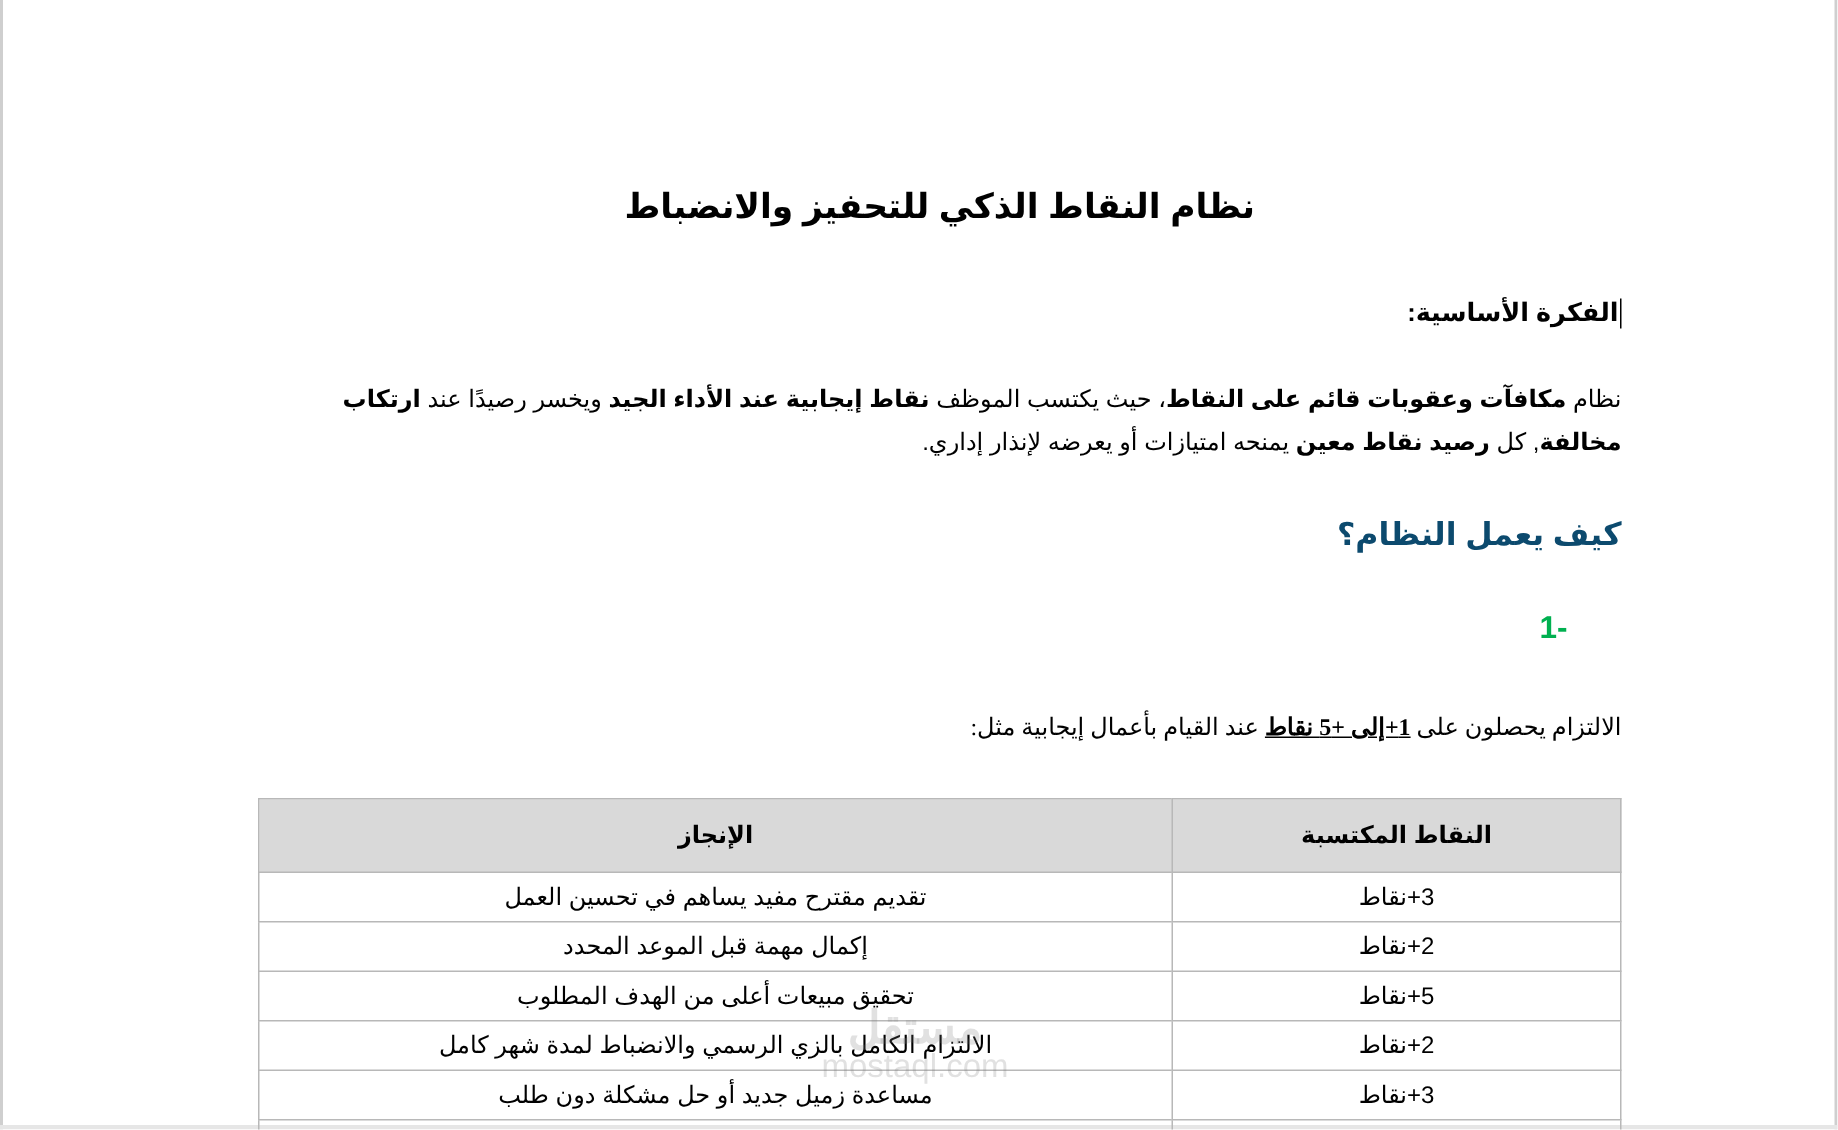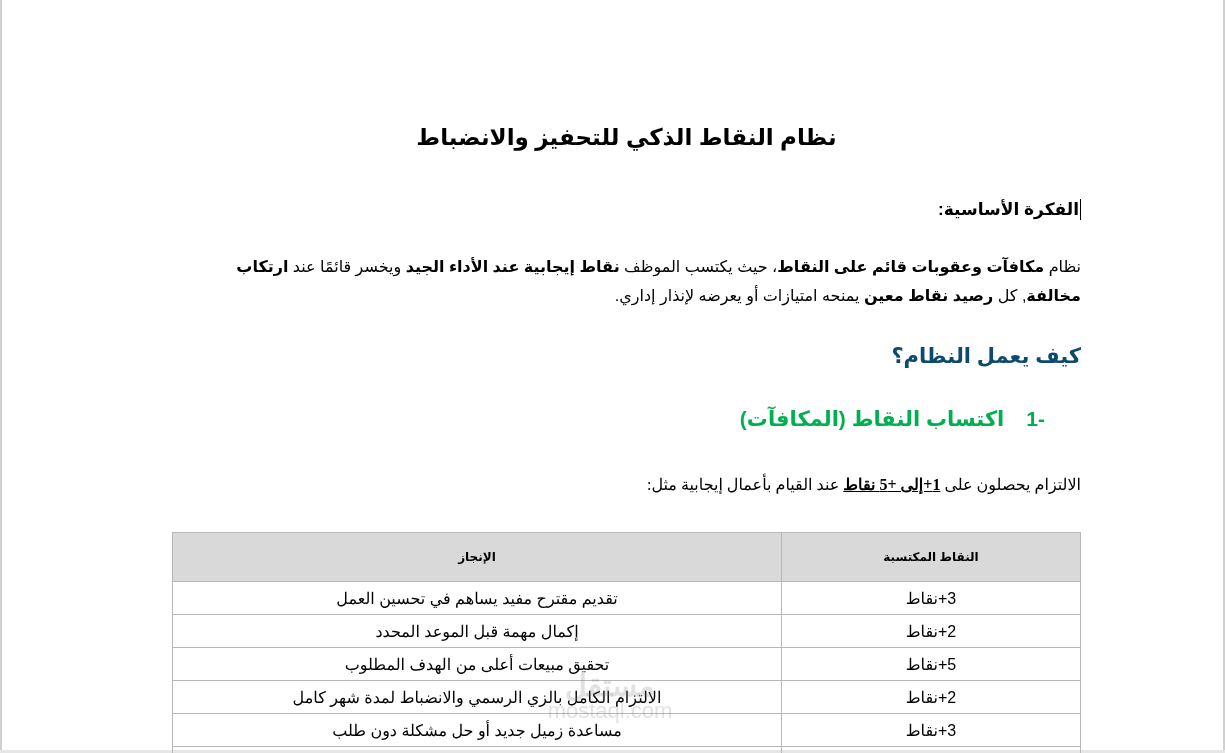--- a/index.html
+++ b/index.html
@@ -105,21 +105,21 @@
     }
     table.points th, table.points td {
       border: 1px solid #b8b8b8;
       text-align: center;
       padding: 0;
     }
     table.points th {
       background: #d9d9d9;
       height: 48px;
       font-weight: bold;
-      font-size: 12px;
+      font-size: 16px;
     }
     table.points td {
       height: 32px;
       font-family: "Liberation Sans Narrow", "Liberation Sans", sans-serif;
       margin-left: 10px;
     }
     table.points td.pts-col, table.points th.pts-col {
       width: 298px;
     }
     table.points td.pts-col span {
@@ -153,27 +153,26 @@
 <div class="page-edge-left"></div>
 <div class="page-edge-right"></div>
 <div class="page-edge-bottom"></div>
 
 <div class="doc">
 
   <h1 class="title">نظام النقاط الذكي للتحفيز والانضباط</h1>
 
   <h3 class="subheading">الفكرة الأساسية:</h3>
 
-  <p class="para"><span>نظام </span><b>مكافآت وعقوبات قائم على النقاط</b><span>، حيث يكتسب الموظف </span><b>نقاط إيجابية عند الأداء الجيد</b><span> ويخسر قائمًا عند </span><b>ارتكاب مخالفة</b><span>, كل </span><b>رصيد نقاط معين</b><span> يمنحه امتيازات أو يعرضه لإنذار إداري.</span></p>
+  <p class="para"><span>نظام </span><b>مكافآت وعقوبات قائم على النقاط</b><span>، حيث يكتسب الموظف </span><b>نقاط إيجابية عند الأداء الجيد</b><span> ويخسر رصيدًا عند </span><b>ارتكاب مخالفة</b><span>, كل </span><b>رصيد نقاط معين</b><span> يمنحه امتيازات أو يعرضه لإنذار إداري.</span></p>
 
   <h2 class="green-heading">كيف يعمل النظام؟</h2>
 
   <h2 class="numbered-heading">
     <span style="direction:ltr;unicode-bidi:plaintext;">1-</span>
-    <span>اكتساب النقاط (المكافآت)</span>
   </h2>
 
   <p class="intro-line"><span>الالتزام يحصلون على  </span><b>1+إلى +5 نقاط</b><span> عند القيام بأعمال إيجابية مثل:</span></p>
 
   <table class="points">
     <thead>
       <tr>
         <th class="pts-col">النقاط المكتسبة</th>
         <th>الإنجاز</th>
       </tr>

